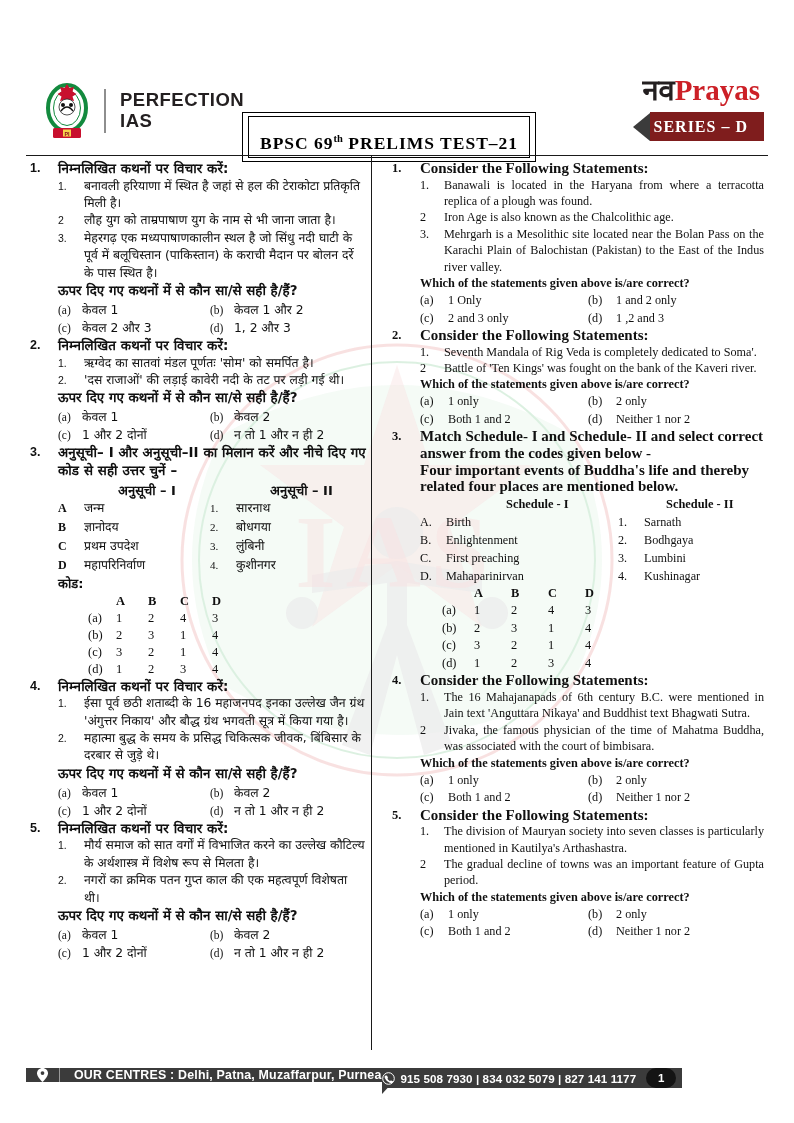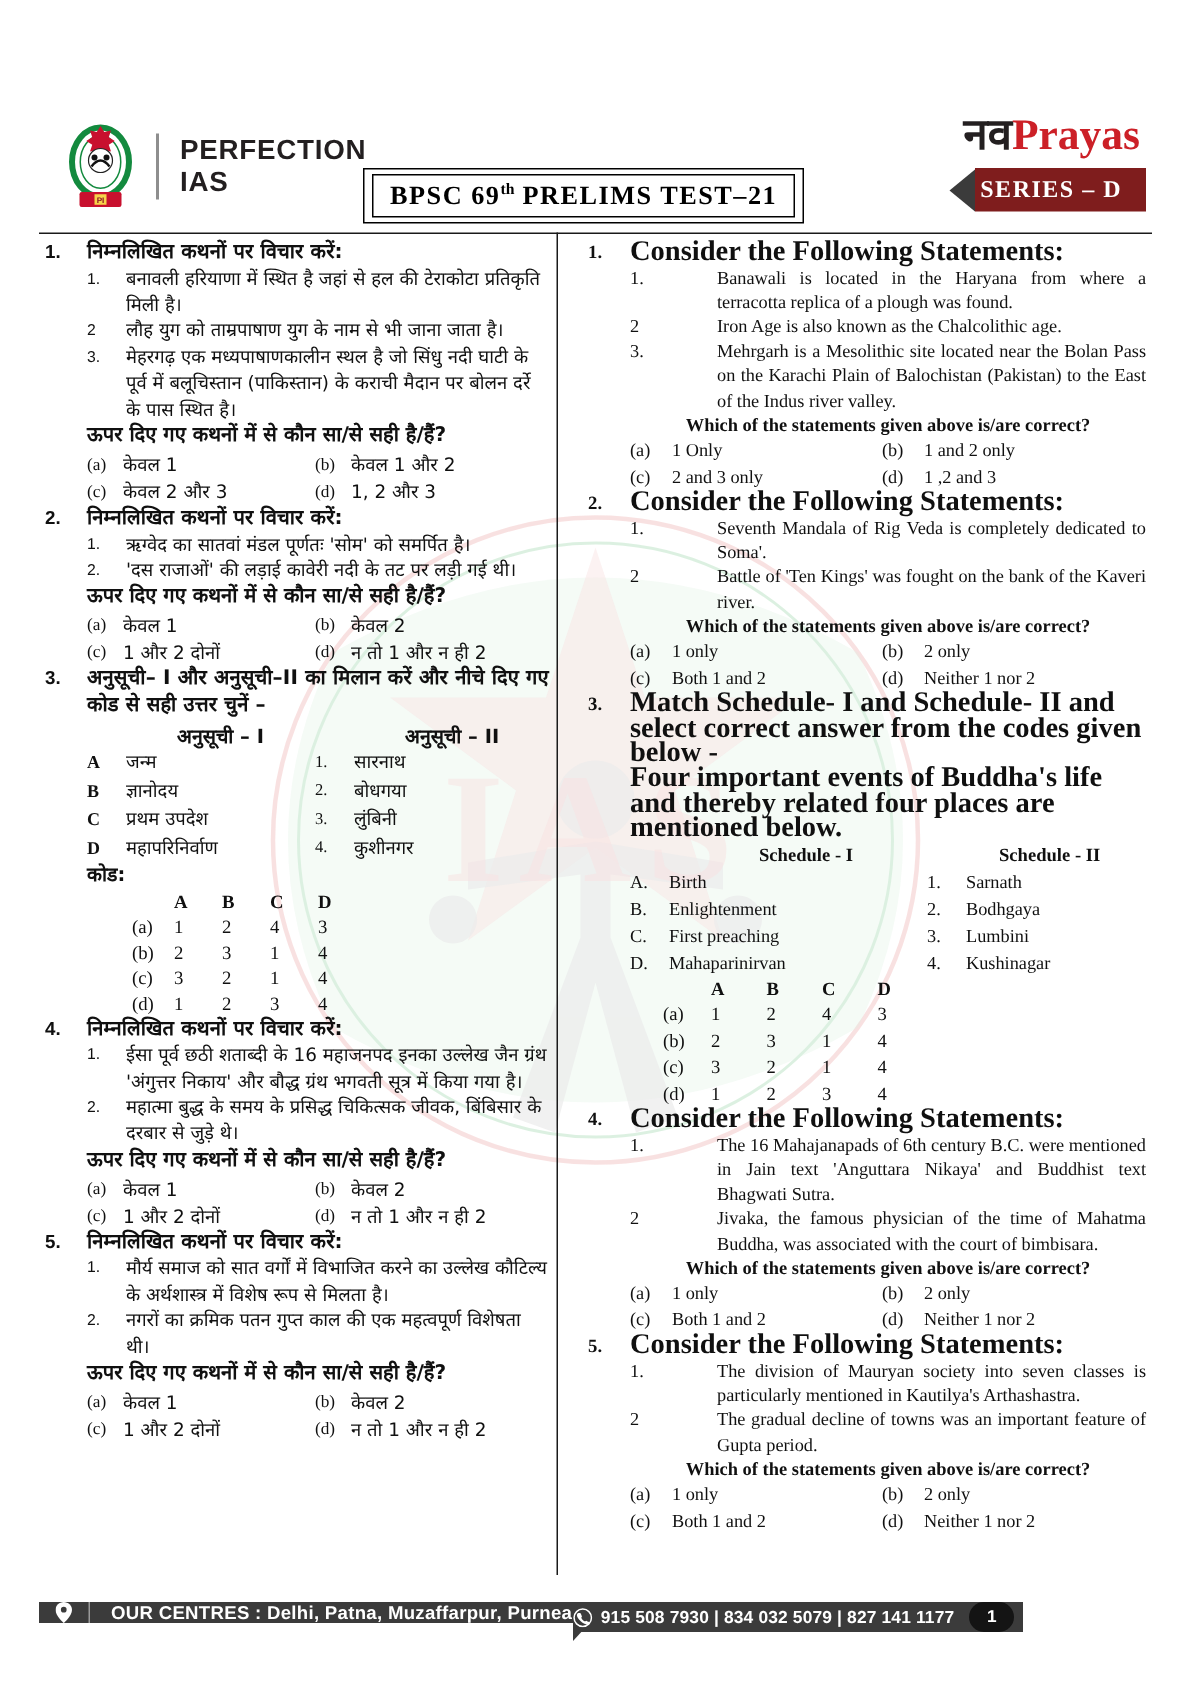--- a/index.html
+++ b/index.html
@@ -56,21 +56,21 @@
 
   .title-box {
     position: absolute;
     left: 242px; top: 40px;
     border: 1.6px solid #000;
     padding: 3px 5px 3px 5px;
     background: #fff;
   }
   .title-box .inner {
     border: 0.8px solid #000;
-    padding: 3px 11px 3px 11px;
+    padding: 16px 11px 3px 11px;
   }
   .title-text {
     font-family: "Liberation Serif", serif;
     font-weight: bold;
     font-size: 17.5px;
     letter-spacing: 1.0px;
     color: #000;
     white-space: nowrap;
   }
   .title-text sup { font-size: 10.5px; vertical-align: super; letter-spacing:0; }
@@ -183,25 +183,25 @@
   .hi-code-label { font-size:13px; font-weight:bold; line-height:18px; }
   .code-table { font-family:"Liberation Serif", serif; font-size:12.5px; line-height:17px; margin-left:30px;}
   .code-table .hrow, .code-table .crow { display:flex; }
   .code-table .lbl { width:28px; flex:0 0 28px; }
   .code-table .cel { width:32px; flex:0 0 32px; text-align:left; }
   .code-table .hrow .cel { font-weight:bold; }
 
   
   .col-en { font-family: "Liberation Serif", serif; }
   .col-en .q-num { font-size: 12.5px; line-height: 16.5px; font-family:"Liberation Serif",serif; }
-  .en-stem { font-size: 19px; font-weight: bold; line-height: 16.6px; }
+  .en-stem { font-size: 15px; font-weight: bold; line-height: 16.6px; }
   .en-sub { display:flex; align-items:flex-start; font-size:12.2px; line-height:16.4px; }
   .en-sub .sn { width: 24px; flex:0 0 24px; }
-  .en-sub .st { flex:1 1 auto; text-align: justify; margin-left: 34px; }
-  .en-ask { font-size:12.3px; font-weight:bold; line-height:17px;text-align:center; }
+  .en-sub .st { flex:1 1 auto; text-align: justify; }
+  .en-ask { font-size:12.3px; font-weight:bold; line-height:17px; }
   .en-optrow { display:flex; font-size:12.2px; line-height:17.5px; }
   .en-opt { display:flex; }
   .en-opt .ol { width: 28px; flex:0 0 28px; }
   .en-opt.c1 { width: 168px; flex:0 0 168px; }
   .en-opt.c2 { flex:1 1 auto; }
   .en-sched-head { display:flex; font-size:12.4px; font-weight:bold; line-height:18px;}
   .en-sched-head .a { width: 38px; flex:0 0 38px; }
   .en-sched-head .b { width: 160px; flex:0 0 160px;margin-left:48px; }
   .en-sched-row { display:flex; font-size:12.2px; line-height:18px; }
   .en-sched-row .k { width: 26px; flex:0 0 26px; }

